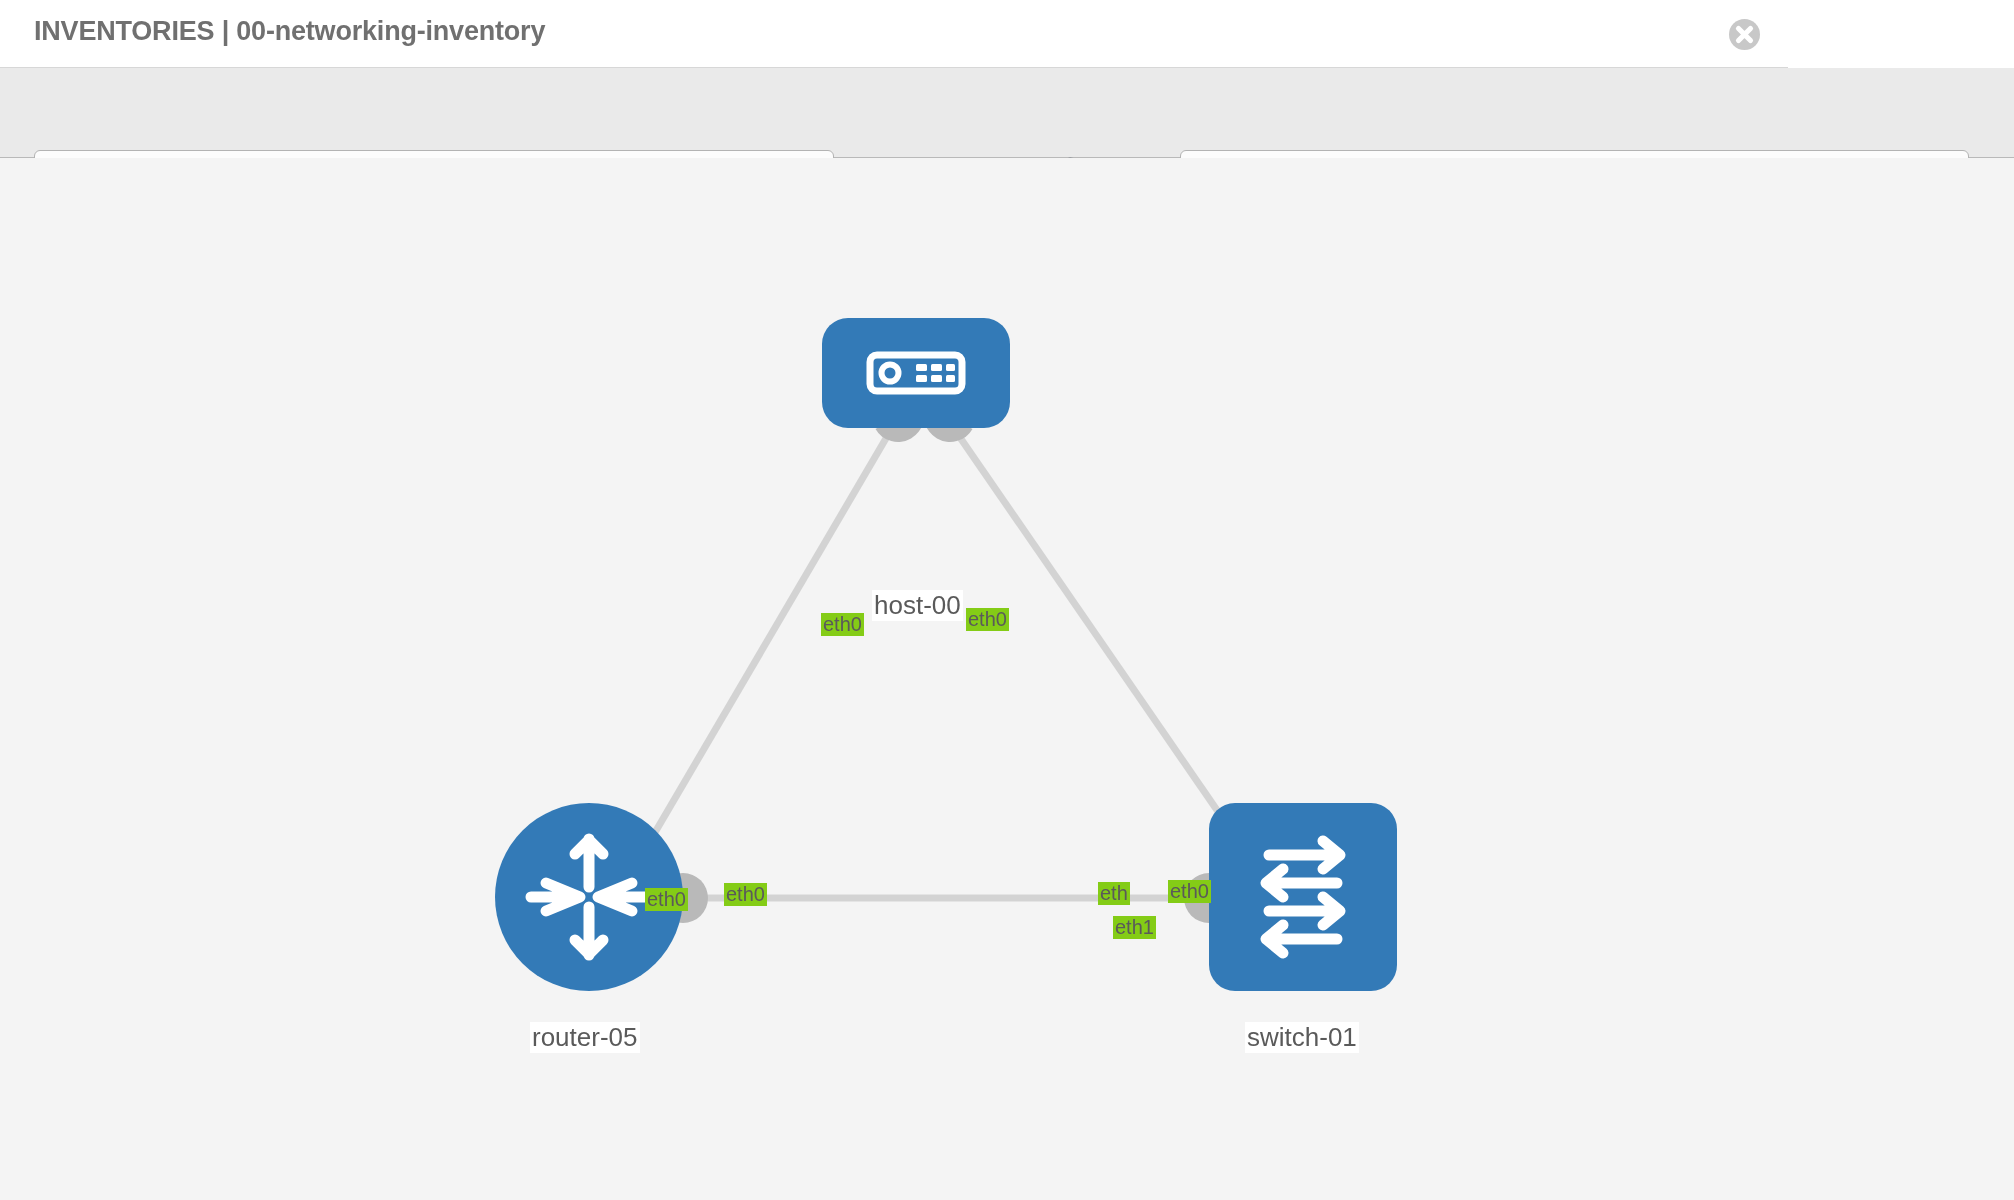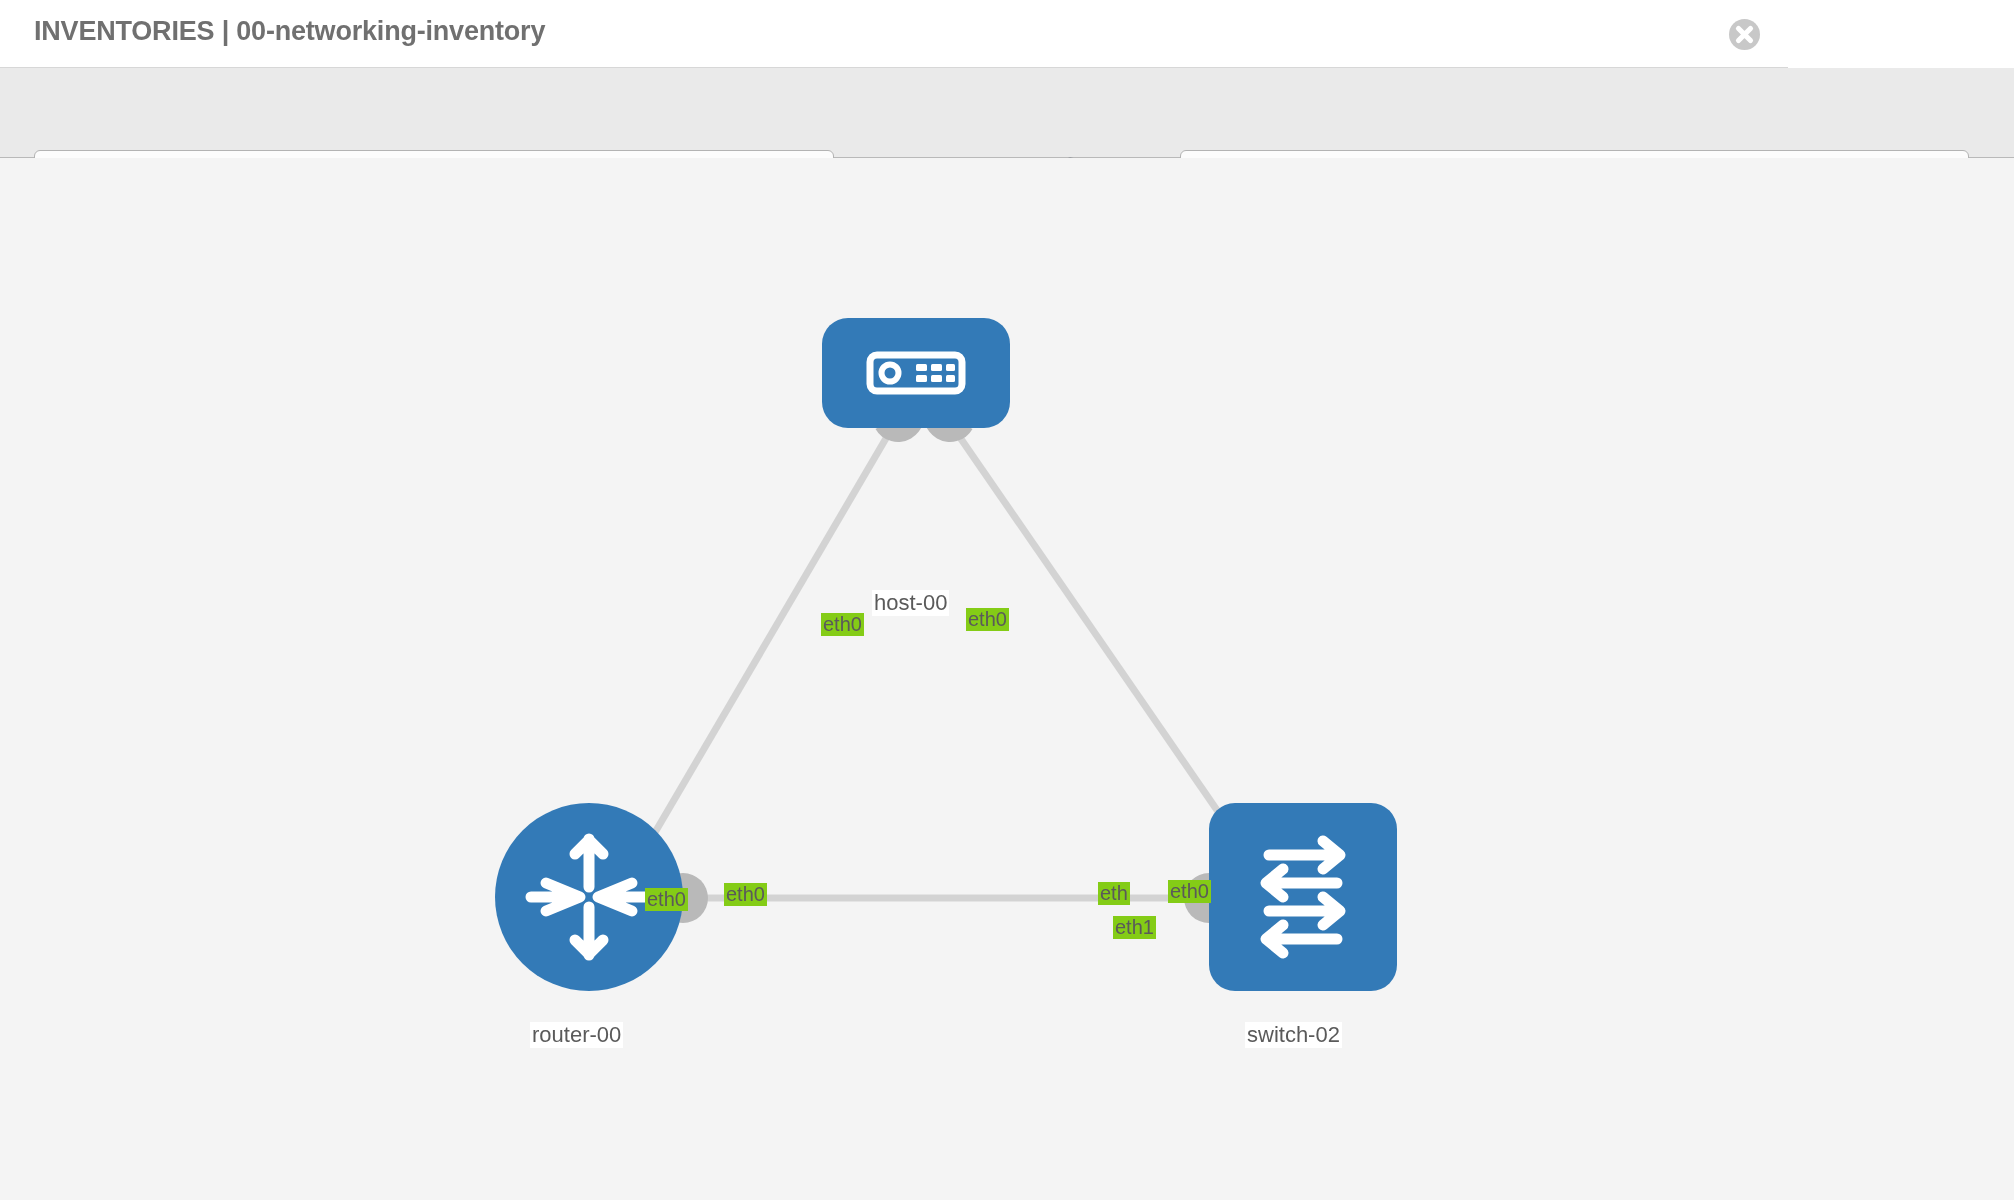--- a/index.html
+++ b/index.html
@@ -88,21 +88,21 @@
   }
   .node.square { border-radius: 26px; }
   .node.circle { border-radius: 50%; }
 
   #node-host   { left: 822px; top: 160px;  width: 188px; height: 110px; border-radius: 26px; }
   #node-router { left: 495px; top: 645px;  width: 188px; height: 188px; }
   #node-switch { left: 1209px; top: 645px; width: 188px; height: 188px; border-radius: 26px; }
 
   .node-label {
     position: absolute;
-    font-size: 22px;
+    font-size: 26px;
     color: #5a5a5a;
     background: #ffffff;
     white-space: nowrap;
     padding: 0 2px;
   }
   #label-host   { left: 872px;  top: 432px; }
   #label-router { left: 530px;  top: 864px; }
   #label-switch { left: 1245px; top: 864px; }
 
   .iface-label {
@@ -212,22 +212,22 @@
         <g stroke="#ffffff" stroke-width="11" stroke-linecap="round" stroke-linejoin="round" fill="none">
           <path d="M30 22 H100 M84 8 L101 22 L84 36"></path>
           <path d="M98 50 H28 M44 36 L27 50 L44 64"></path>
           <path d="M30 78 H100 M84 64 L101 78 L84 92"></path>
           <path d="M98 106 H28 M44 92 L27 106 L44 120"></path>
         </g>
       </svg>
     </div>
 
     <div class="node-label" id="label-host">host-00</div>
-    <div class="node-label" id="label-router">router-00</div>
-    <div class="node-label" id="label-switch">switch-02</div>
+    <div class="node-label" id="label-router">router-05</div>
+    <div class="node-label" id="label-switch">switch-01</div>
 
     <div class="iface-label" style="left:821px; top:455px;">eth0</div>
     <div class="iface-label" style="left:966px; top:450px;">eth0</div>
     <div class="iface-label" style="left:645px; top:730px;">eth0</div>
     <div class="iface-label" style="left:1168px; top:722px;">eth0</div>
     <div class="iface-label" style="left:724px; top:725px;">eth0</div>
     <div class="iface-label" style="left:1098px; top:724px;">eth</div>
     <div class="iface-label" style="left:1113px; top:722px;margin-top:36px;">eth1</div>
 
   </div>

